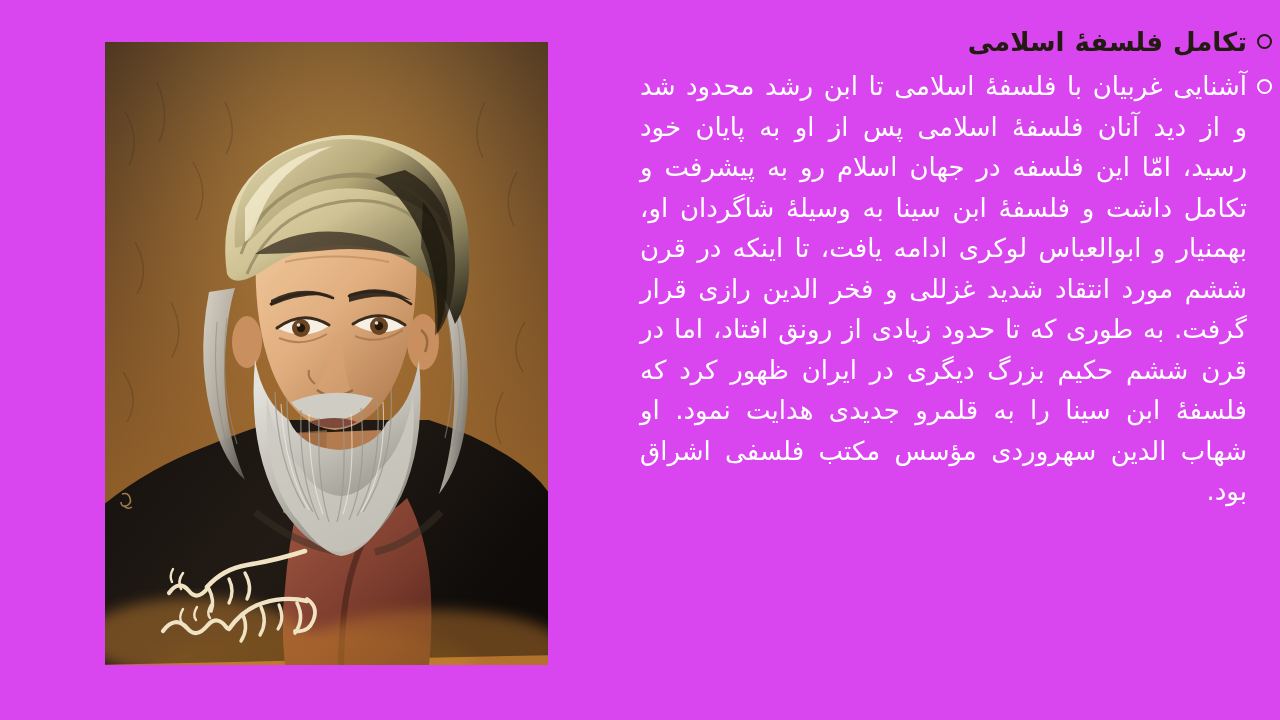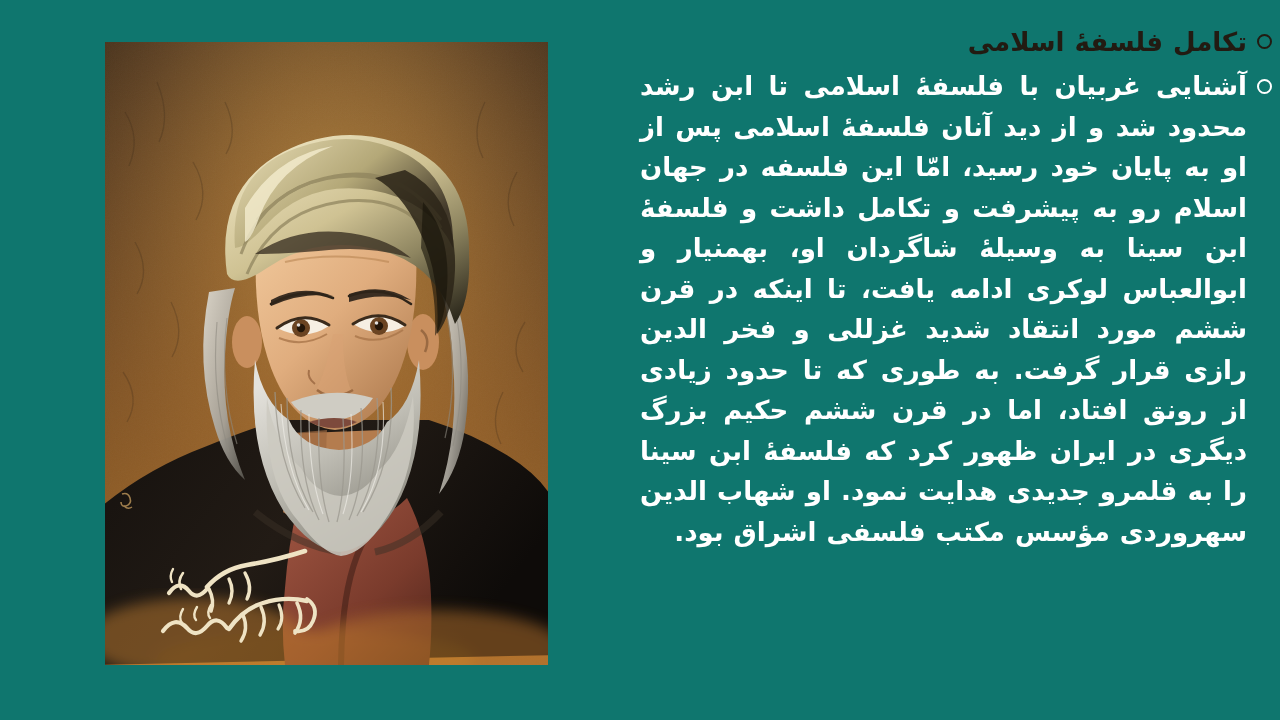--- a/index.html
+++ b/index.html
@@ -6,21 +6,21 @@
   * { margin:0; padding:0; box-sizing:border-box; }
   html, body {
     width:1280px; height:720px; overflow:hidden;
     font-family:"DejaVu Sans","Liberation Sans",sans-serif;
   }
   body { background:#DE7C1E; position:relative; }
 
   
   .slide {
     position:absolute; inset:0;
-    background:#0f766e;
+    background:#d946ef;
   }
 
   
   .portrait-frame {
     position:absolute;
     left:105px; top:42px;
     width:443px; height:623px;
     overflow:hidden;
     background:#4a3420;
   }
@@ -65,21 +65,21 @@
     font-weight:bold;
     word-spacing:1px;
   }
   .bullet-text.title {
     color:#221b12;
     font-size:26px;
     line-height:40px;
     text-align:right;
     text-align-last:right;
   }
-  .bullet-text.body { font-weight:bold; font-size:26px; }
+  .bullet-text.body { font-weight:normal; font-size:26px; }
 
   
   .calligraphy {
     position:absolute;
     left:42px; bottom:12px;
     width:200px; height:110px;
     pointer-events:none;
   }
   .calligraphy svg { width:100%; height:100%; display:block; }
   .artist-mark {

